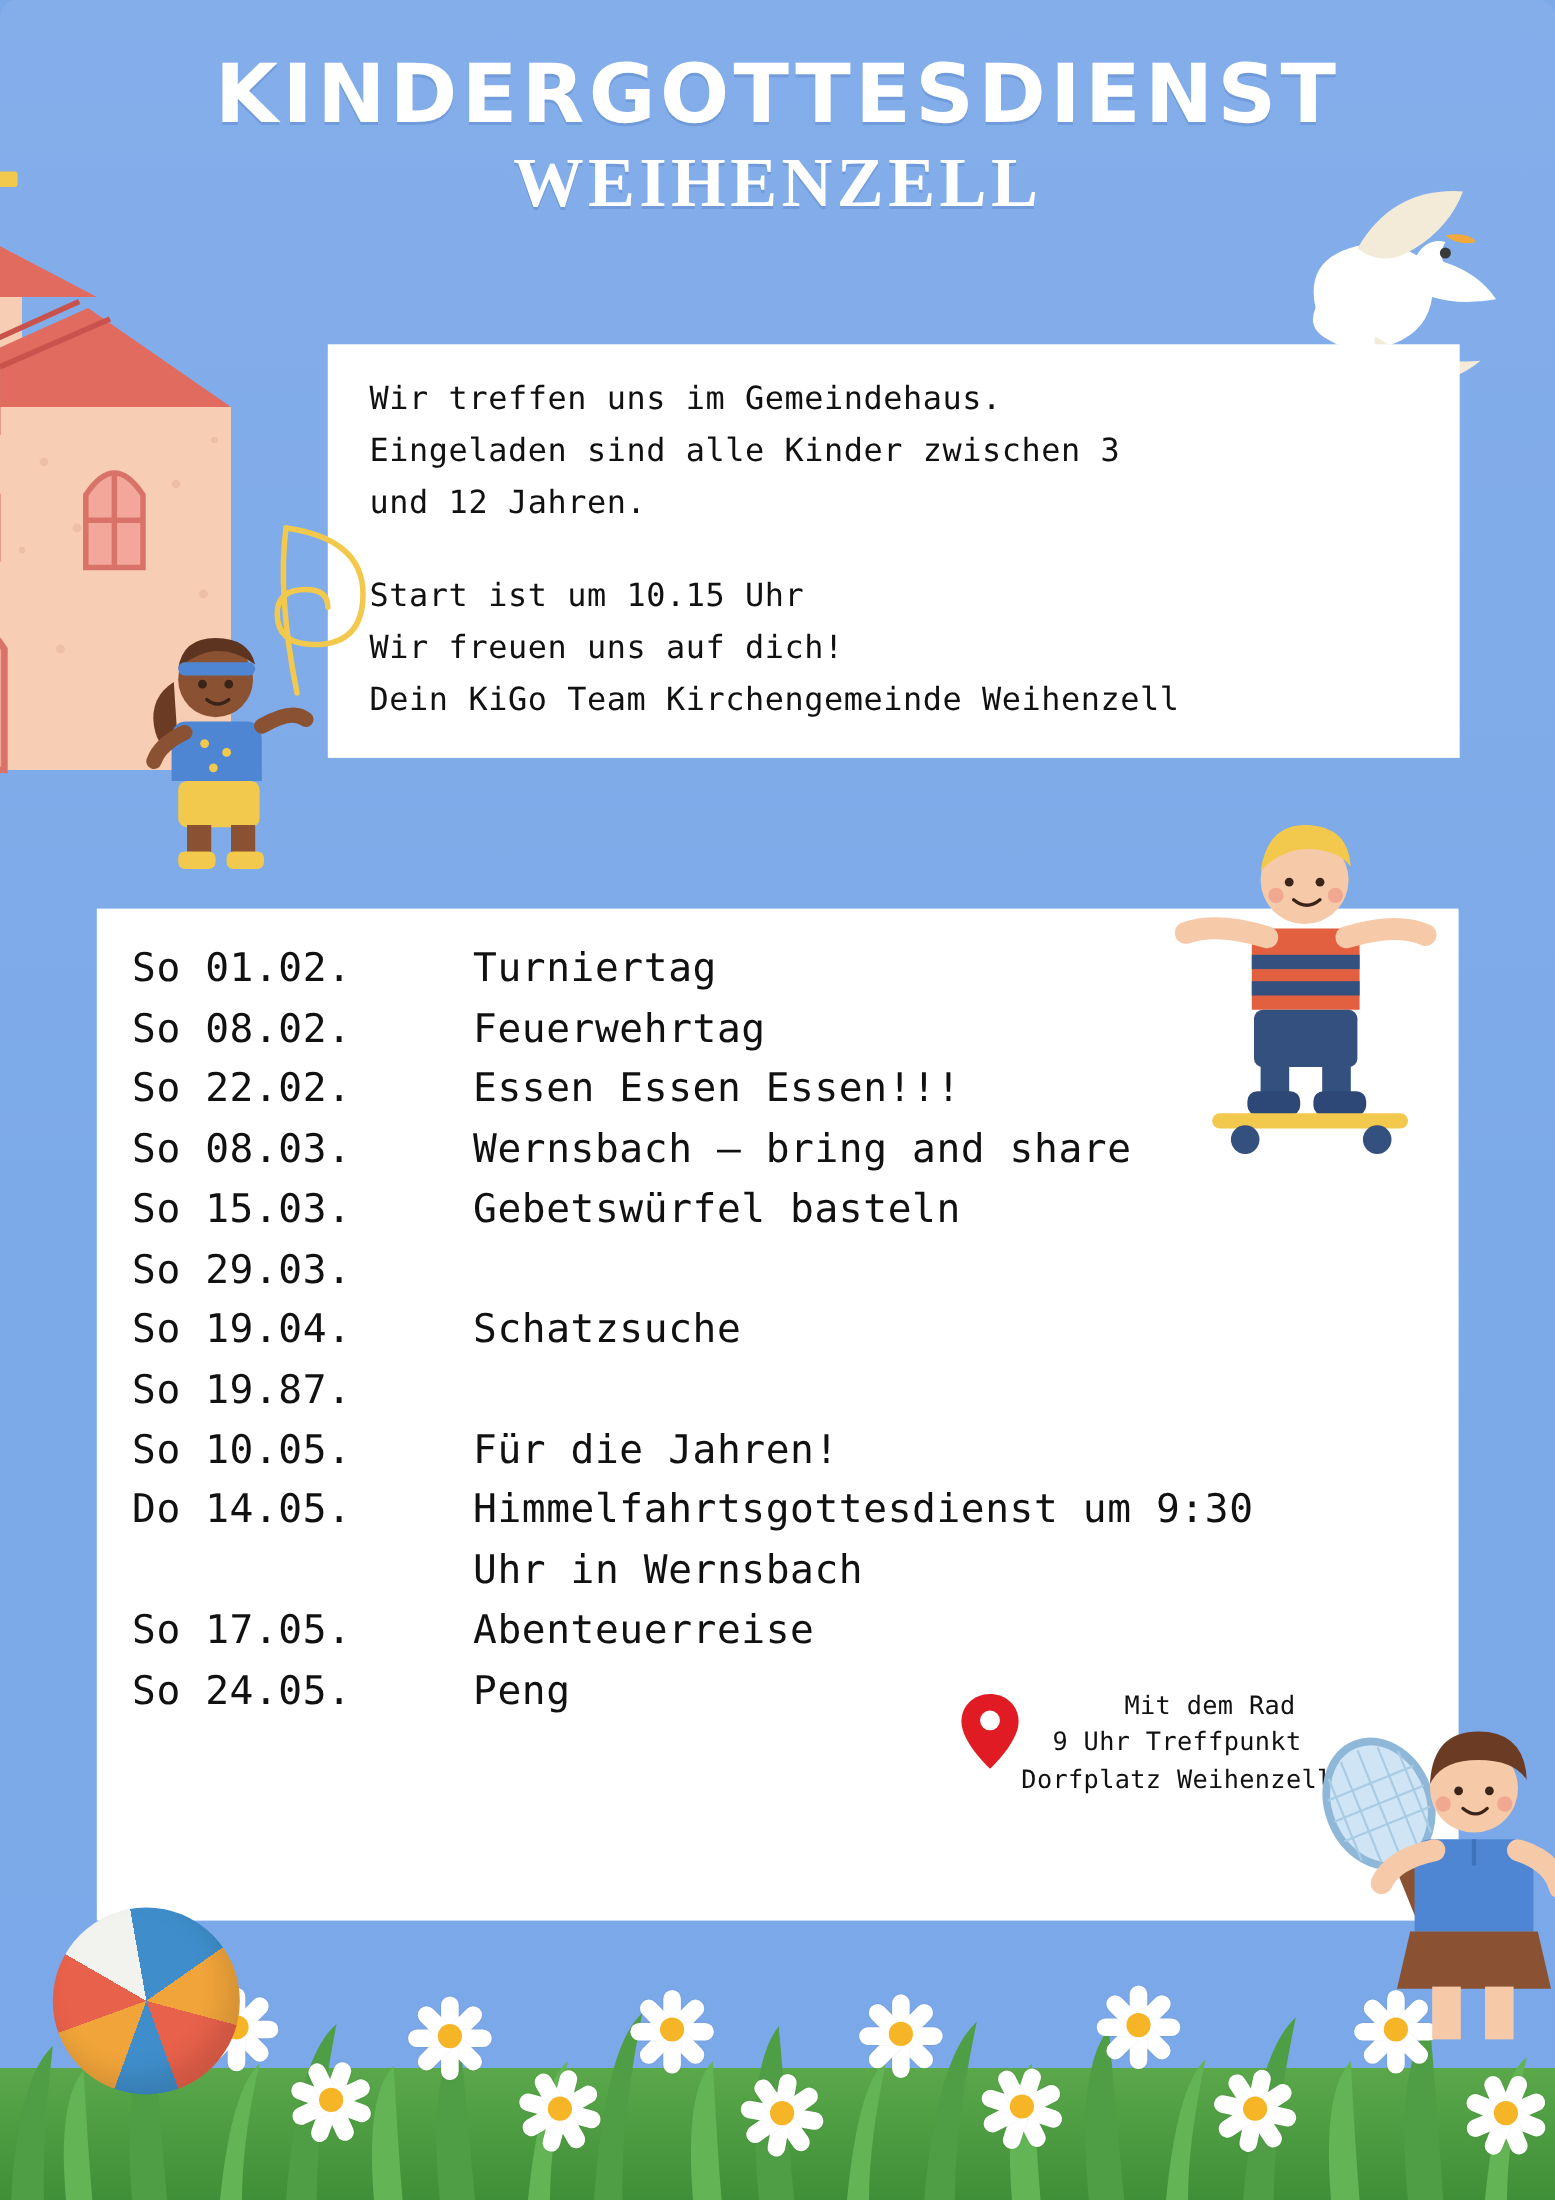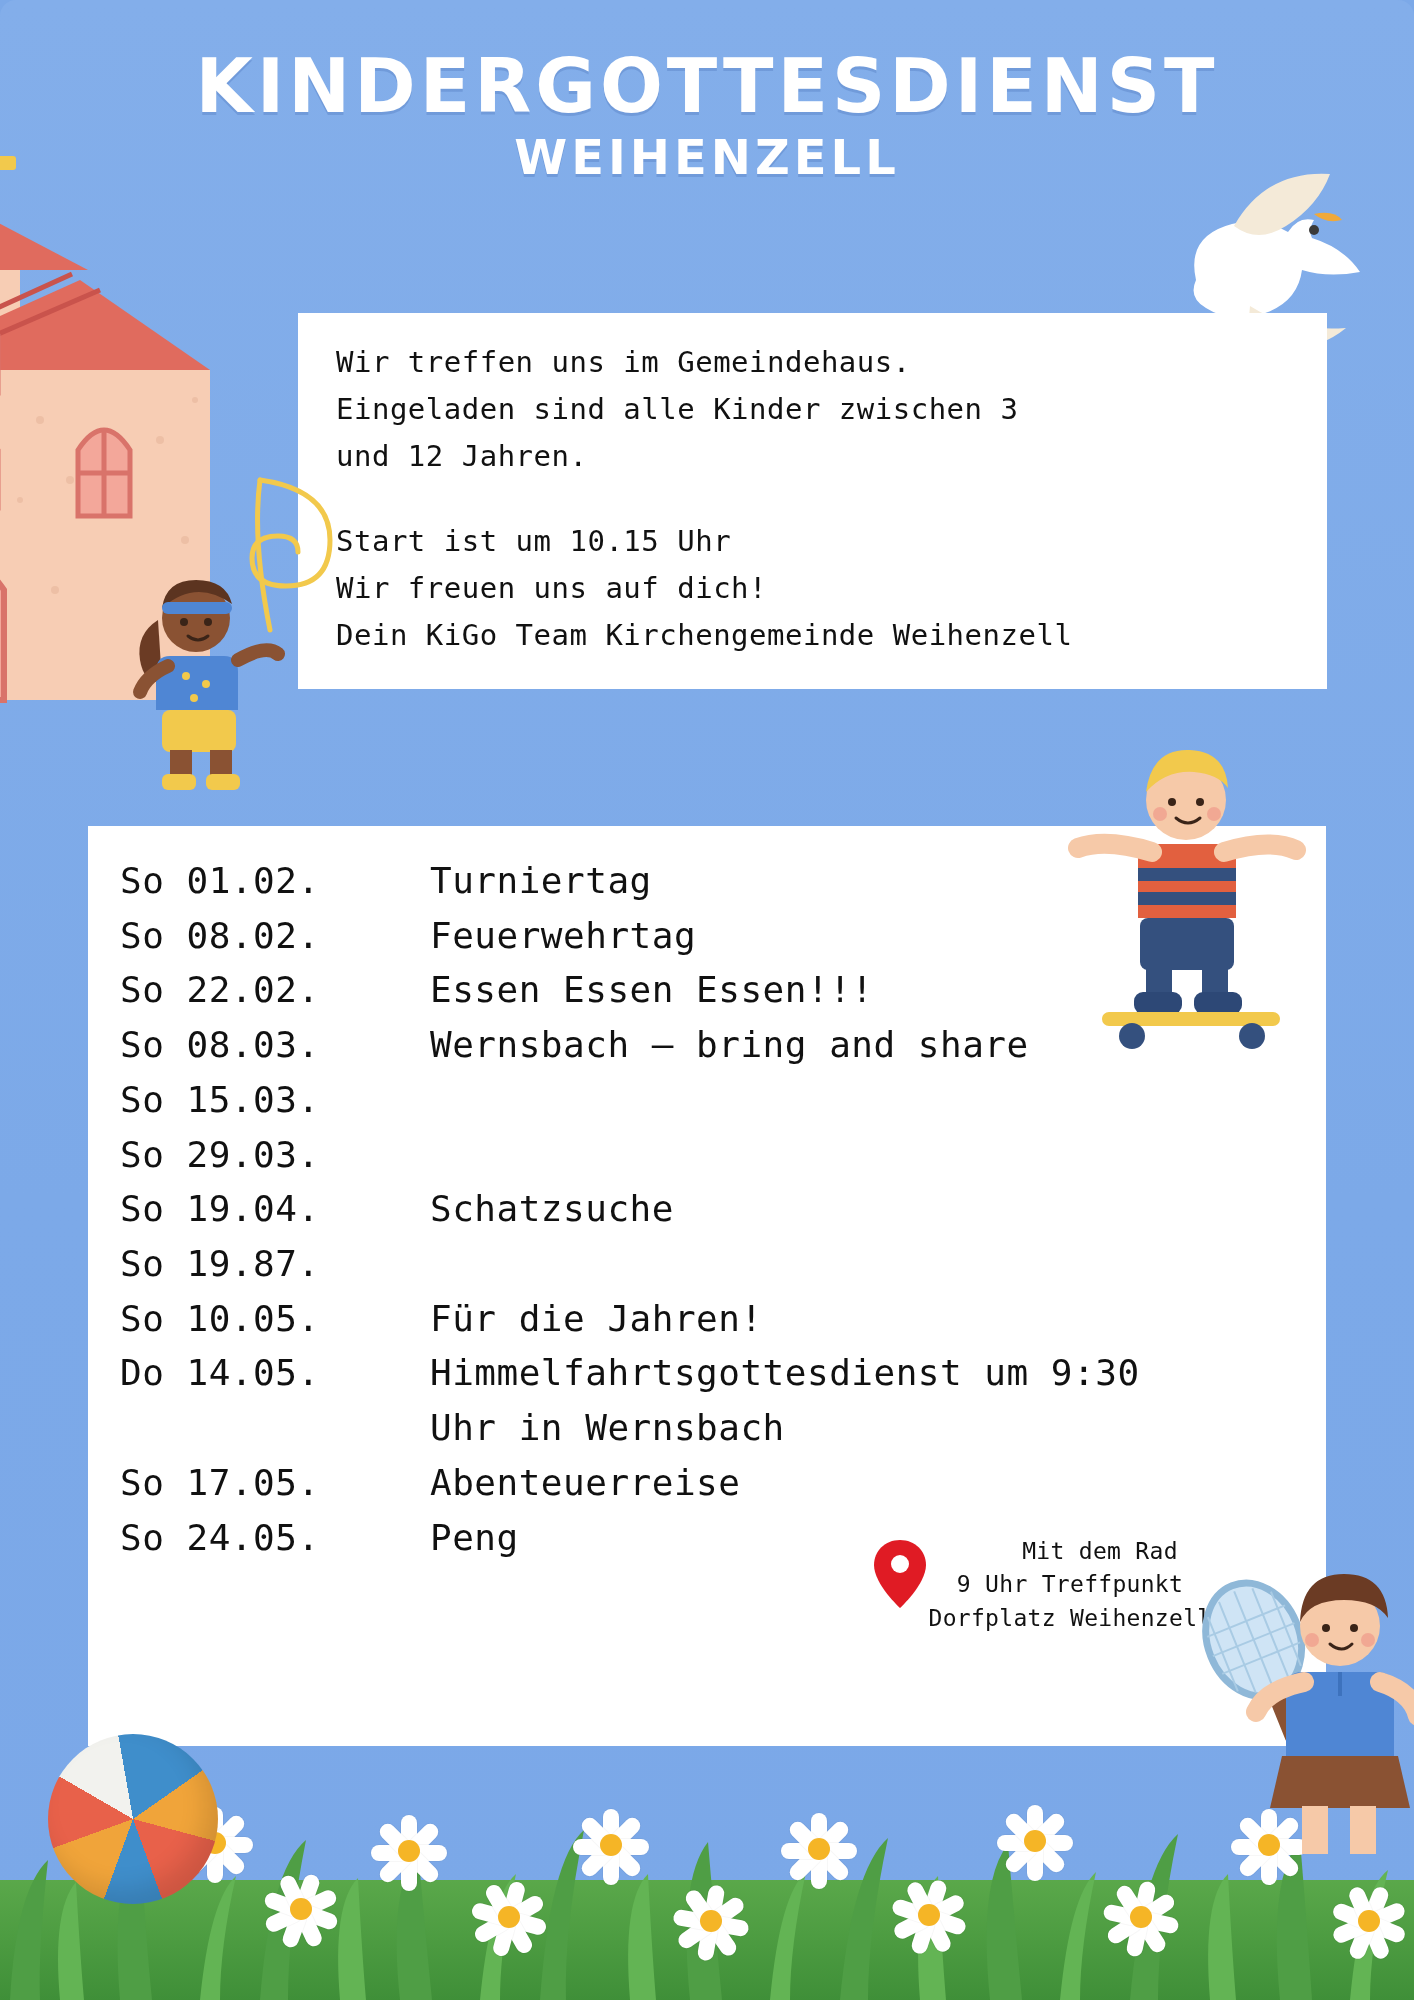--- a/index.html
+++ b/index.html
@@ -31,21 +31,21 @@
     width: 100%;
     text-align: center;
     color: #ffffff;
     font-family: "DejaVu Sans", sans-serif;
     font-weight: bold;
     letter-spacing: 4px;
     line-height: 1.05;
     text-shadow: 0 3px 0 rgba(60,100,170,.25);
   }
   .title .line1 { font-size: 74px; display: block; }
-  .title .line2 { font-size: 48px; display: block; margin-top: 6px; }
+  .title .line2 { font-size: 64px; display: block; margin-top: 6px; font-family: Liberation Serif, serif; }
 
   
   .info-card {
     position: absolute;
     left: 298px;
     top: 313px;
     width: 1029px;
     background: #ffffff;
     padding: 26px 34px 30px 38px;
     box-sizing: border-box;
@@ -311,20 +311,21 @@
     <div class="row">
       <span class="date">So 22.02.</span>
       <span class="event">Essen Essen Essen!!!</span>
     </div>
     <div class="row">
       <span class="date">So 08.03.</span>
       <span class="event">Wernsbach – bring and share</span>
     </div>
     <div class="row">
       <span class="date">So 15.03.</span>
+      <span class="event">Gebetswürfel basteln</span>
     </div>
     <div class="row">
       <span class="date">So 29.03.</span>
     </div>
     <div class="row">
       <span class="date">So 19.04.</span>
       <span class="event">Schatzsuche</span>
     </div>
     <div class="row">
       <span class="date">So 19.87.</span>

